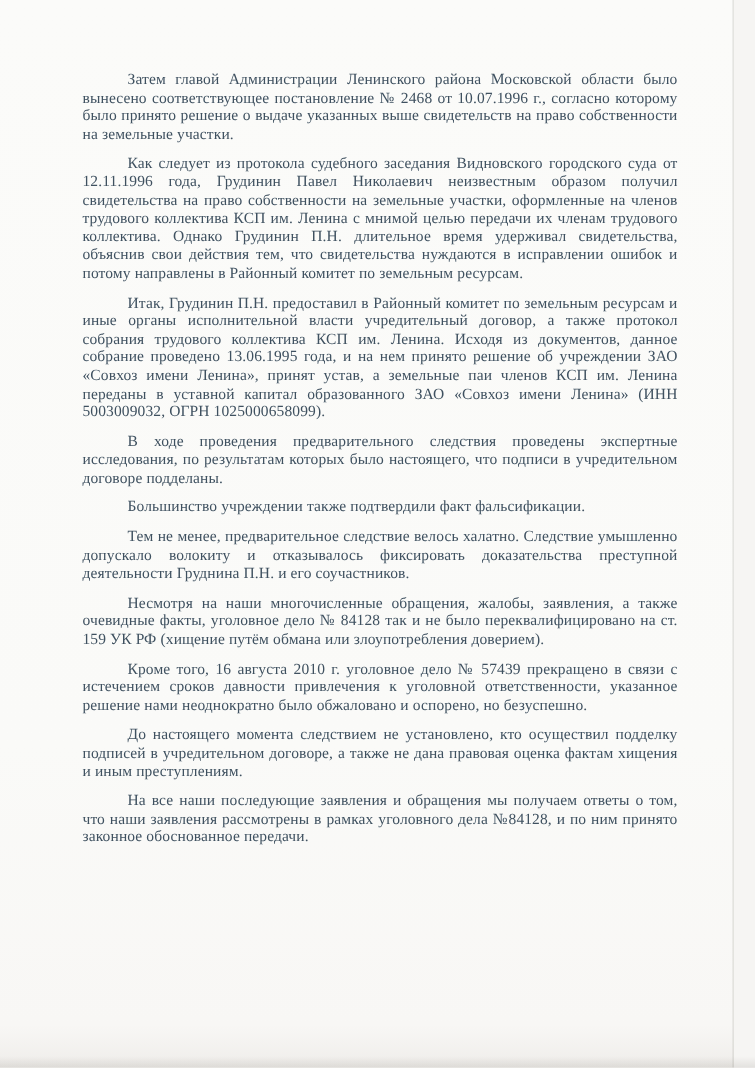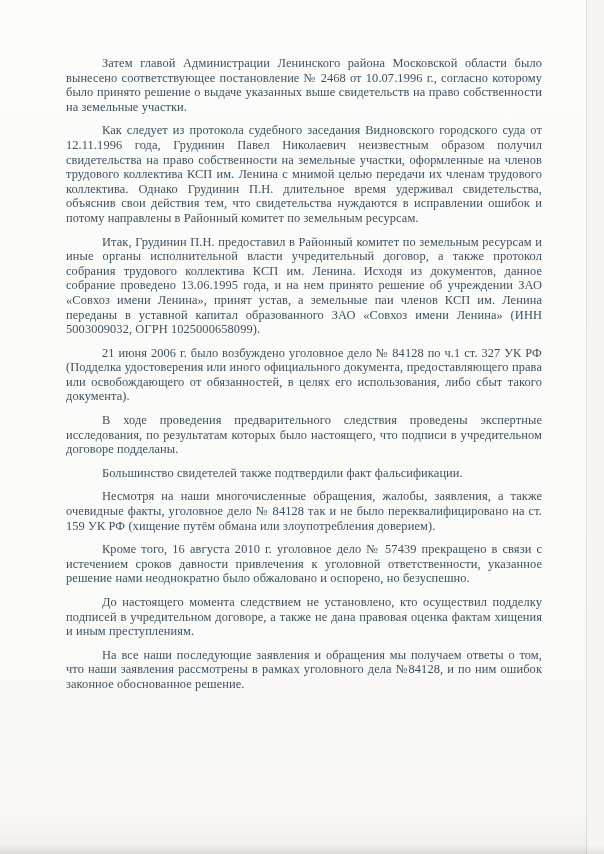--- a/index.html
+++ b/index.html
@@ -64,23 +64,23 @@
 <body>
 
 <div class="scan-page">
   <div class="edge-strip"></div>
   <div class="edge-line"></div>
 
   <div class="doc-body">
     <p>Затем главой Администрации Ленинского района Московской области было вынесено соответствующее постановление № 2468 от 10.07.1996 г., согласно которому было принято решение о выдаче указанных выше свидетельств на право собственности на земельные участки.</p>
     <p>Как следует из протокола судебного заседания Видновского городского суда от 12.11.1996 года, Грудинин Павел Николаевич неизвестным образом получил свидетельства на право собственности на земельные участки, оформленные на членов трудового коллектива КСП им. Ленина с мнимой целью передачи их членам трудового коллектива. Однако Грудинин П.Н. длительное время удерживал свидетельства, объяснив свои действия тем, что свидетельства нуждаются в исправлении ошибок и потому направлены в Районный комитет по земельным ресурсам.</p>
     <p>Итак, Грудинин П.Н. предоставил в Районный комитет по земельным ресурсам и иные органы исполнительной власти учредительный договор, а также протокол собрания трудового коллектива КСП им. Ленина. Исходя из документов, данное собрание проведено 13.06.1995 года, и на нем принято решение об учреждении ЗАО «Совхоз имени Ленина», принят устав, а земельные паи членов КСП им. Ленина переданы в уставной капитал образованного ЗАО «Совхоз имени Ленина» (ИНН 5003009032, ОГРН 1025000658099).</p>
-    <p>21 июня 2006 г. было возбуждено уголовное дело № 84128 по ч.1 ст. 327 УК РФ (Подделка удостоверения или иного официального документа, предоставляющего права или освобождающего от обязанностей, в целях его использования, либо сбыт такого документа).</p>
     <p>В ходе проведения предварительного следствия проведены экспертные исследования, по результатам которых было настоящего, что подписи в учредительном договоре подделаны.</p>
-    <p>Большинство свидетелей также подтвердили факт фальсификации.</p>
+    <p>Большинство учреждении также подтвердили факт фальсификации.</p>
+    <p>Тем не менее, предварительное следствие велось халатно. Следствие умышленно допускало волокиту и отказывалось фиксировать доказательства преступной деятельности Груднина П.Н. и его соучастников.</p>
     <p>Несмотря на наши многочисленные обращения, жалобы, заявления, а также очевидные факты, уголовное дело № 84128 так и не было переквалифицировано на ст. 159 УК РФ (хищение путём обмана или злоупотребления доверием).</p>
     <p>Кроме того, 16 августа 2010 г. уголовное дело № 57439 прекращено в связи с истечением сроков давности привлечения к уголовной ответственности, указанное решение нами неоднократно было обжаловано и оспорено, но безуспешно.</p>
     <p>До настоящего момента следствием не установлено, кто осуществил подделку подписей в учредительном договоре, а также не дана правовая оценка фактам хищения и иным преступлениям.</p>
-    <p>На все наши последующие заявления и обращения мы получаем ответы о том, что наши заявления рассмотрены в рамках уголовного дела №84128, и по ним ошибок законное обоснованное решение.</p>
+    <p>На все наши последующие заявления и обращения мы получаем ответы о том, что наши заявления рассмотрены в рамках уголовного дела №84128, и по ним принято законное обоснованное передачи.</p>
   </div>
 
   <div class="bottom-shadow"></div>
 </div>
 
 </body></html>

